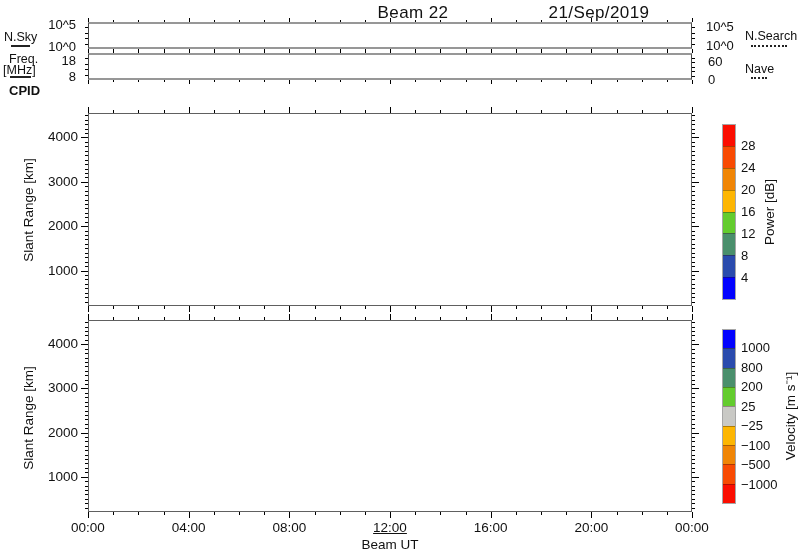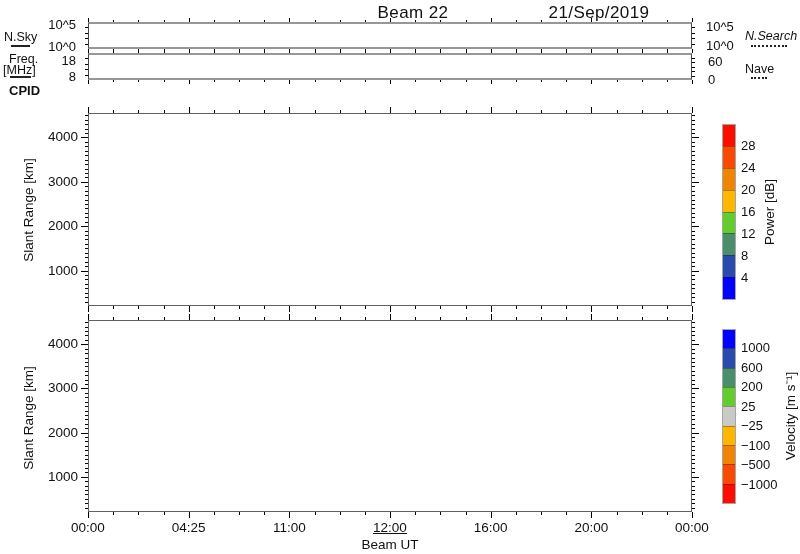--- a/index.html
+++ b/index.html
@@ -39,21 +39,21 @@
   <div class="abs lab" style="left:9px;top:52px;">Freq.</div>
   <div class="abs lab" style="left:3px;top:63px;">[MHz]</div>
   <div class="uline" style="left:10px;top:76px;width:21px;"></div>
   <div class="abs num" style="left:40px;top:53px;width:36px;text-align:right;">18</div>
   <div class="abs num" style="left:40px;top:69px;width:36px;text-align:right;">8</div>
 
   <div class="abs lab bold" style="left:9px;top:83px;font-size:13px;">CPID</div>
 
   <div class="abs num" style="left:706px;top:19px;">10^5</div>
   <div class="abs num" style="left:706px;top:38px;">10^0</div>
-  <div class="abs lab" style="left:745px;top:29px;font-style:italic;">N.Search</div>
+  <div class="abs lab" style="left:745px;top:29px;">N.Search</div>
   <div class="dotline" style="left:751px;top:45px;width:36px;"></div>
 
   <div class="abs num" style="left:708px;top:54px;">60</div>
   <div class="abs num" style="left:708px;top:72px;">0</div>
   <div class="abs lab" style="left:745px;top:62px;">Nave</div>
   <div class="dotline" style="left:751px;top:77px;width:16px;"></div>
 
   <div class="panel small" style="left:88px;top:22px;width:604px;height:27px;"></div>
   <div class="panel small" style="left:88px;top:53px;width:604px;height:27px;"></div>
   <div class="panel" style="left:88px;top:113px;width:604px;height:193px;"></div>
@@ -472,43 +472,43 @@
       <div class="tick" style="left: 85px; top: 63.8px; width: 3px; height: 1px;"></div>
       <div class="tick" style="left: 85px; top: 58.4px; width: 3px; height: 1px;"></div>
       <div class="tick" style="left: 692px; top: 75.5px; width: 3px; height: 1px;"></div>
       <div class="tick" style="left: 692px; top: 71px; width: 3px; height: 1px;"></div>
       <div class="tick" style="left: 692px; top: 66.5px; width: 3px; height: 1px;"></div>
       <div class="tick" style="left: 692px; top: 62px; width: 3px; height: 1px;"></div>
       <div class="tick" style="left: 692px; top: 57.5px; width: 3px; height: 1px;"></div>
     </div>
   <div id="gen-labels">
       <div class="xlab" style="left: 88px; top: 521px;">00:00</div>
-      <div class="xlab" style="left: 188.7px; top: 521px;">04:25</div>
-      <div class="xlab" style="left: 289.3px; top: 521px;">11:00</div>
+      <div class="xlab" style="left: 188.7px; top: 521px;">04:00</div>
+      <div class="xlab" style="left: 289.3px; top: 521px;">08:00</div>
       <div class="xlab" style="left: 390px; top: 521px; text-decoration: underline;">12:00</div>
       <div class="xlab" style="left: 490.7px; top: 521px;">16:00</div>
       <div class="xlab" style="left: 591.3px; top: 521px;">20:00</div>
       <div class="xlab" style="left: 692px; top: 521px;">00:00</div>
       <div class="ylab" style="left: 32px; top: 262.5px;">1000</div>
       <div class="ylab" style="left: 32px; top: 218.1px;">2000</div>
       <div class="ylab" style="left: 32px; top: 173.8px;">3000</div>
       <div class="ylab" style="left: 32px; top: 129.4px;">4000</div>
       <div class="ylab" style="left: 32px; top: 468.7px;">1000</div>
       <div class="ylab" style="left: 32px; top: 424.6px;">2000</div>
       <div class="ylab" style="left: 32px; top: 380.4px;">3000</div>
       <div class="ylab" style="left: 32px; top: 336.3px;">4000</div>
       <div class="cblab" style="left: 741px; top: 139px;">28</div>
       <div class="cblab" style="left: 741px; top: 161px;">24</div>
       <div class="cblab" style="left: 741px; top: 183px;">20</div>
       <div class="cblab" style="left: 741px; top: 205px;">16</div>
       <div class="cblab" style="left: 741px; top: 227px;">12</div>
       <div class="cblab" style="left: 741px; top: 249px;">8</div>
       <div class="cblab" style="left: 741px; top: 271px;">4</div>
       <div class="cblab" style="left: 741px; top: 341.4px;">1000</div>
-      <div class="cblab" style="left: 741px; top: 360.9px;">600</div>
+      <div class="cblab" style="left: 741px; top: 360.9px;">800</div>
       <div class="cblab" style="left: 741px; top: 380.3px;">200</div>
       <div class="cblab" style="left: 741px; top: 399.8px;">25</div>
       <div class="cblab" style="left: 741px; top: 419.2px;">−25</div>
       <div class="cblab" style="left: 741px; top: 438.7px;">−100</div>
       <div class="cblab" style="left: 741px; top: 458.1px;">−500</div>
       <div class="cblab" style="left: 741px; top: 477.6px;">−1000</div>
     </div>
 
   <div class="abs" style="left:390px;top:537px;font-size:13.5px;transform:translateX(-50%);">Beam UT</div>
 </div>

